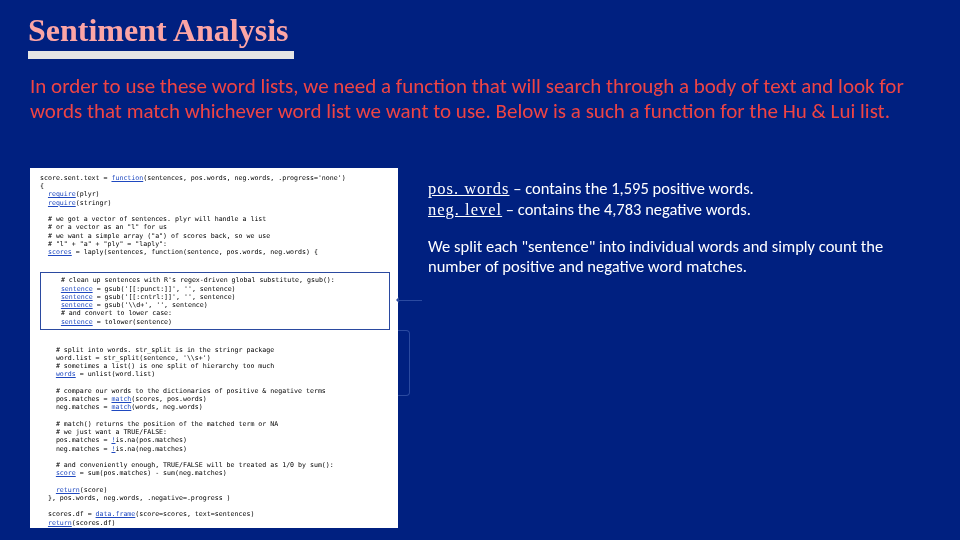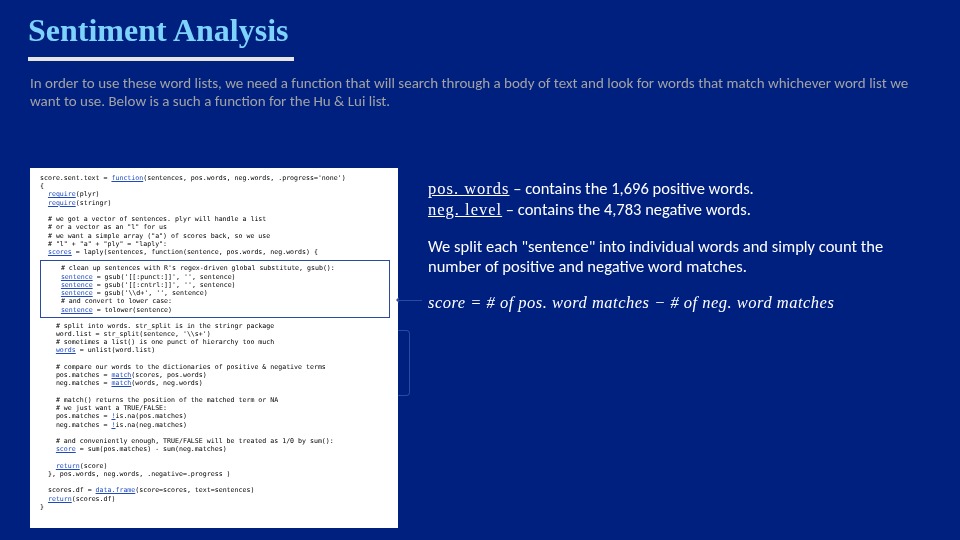--- a/index.html
+++ b/index.html
@@ -9,50 +9,50 @@
     font-family: Calibri, "Segoe UI", Arial, sans-serif;
     color: #fff;
     position: relative;
   }
   .title {
     position: absolute;
     left: 28px; top: 12px;
     font-family: "Palatino Linotype", Palatino, Georgia, serif;
     font-weight: 700;
     font-size: 32px;
-    color: #7dd3fc;
-    border-bottom: 4px solid #e5e5e5;
-    padding-bottom: 8px;
+    color: #fca5a5;
+    border-bottom: 8px solid #e5e5e5;
+    padding-bottom: 2px;
     padding-right: 6px;
   }
   .intro {
     position: absolute;
     left: 30px; top: 74px; right: 30px;
-    font-size: 15px;
+    font-size: 21px;
     line-height: 1.2;
-    color: #a3a3a3;
+    color: #ef4444;
   }
   .code-panel {
     position: absolute;
     left: 30px; top: 168px;
     width: 368px; height: 360px;
     background: #fff;
     color: #000;
     font-family: "Courier New", monospace;
     font-size: 6.6px;
     line-height: 1.25;
     padding: 6px 8px 6px 10px;
     overflow: hidden;
   }
   .code-panel pre { white-space: pre-wrap; word-break: break-word; }
   .code-panel .u { text-decoration: underline; text-decoration-color: #1f49c0; color: #1f49c0; }
   .code-box {
     border: 1px solid #2b4aa0;
     padding: 3px 4px;
-    margin: 4px 0;
+    margin: 16px 0;
   }
   .right {
     position: absolute;
     left: 428px; top: 178px; right: 24px;
     font-size: 16.5px;
     color: #fff;
     line-height: 1.22;
   }
   .right .mono { font-family: "Cambria Math", Georgia, serif; letter-spacing: 1px; text-decoration: underline; }
   .right .blk { margin-bottom: 16px; }
@@ -101,21 +101,21 @@
 <div class="code-box">
 <pre><span>    # clean up sentences with R's regex-driven global substitute, gsub():</span>
 <span>    </span><span class="u">sentence</span><span> = gsub('[[:punct:]]', '', sentence)</span>
 <span>    </span><span class="u">sentence</span><span> = gsub('[[:cntrl:]]', '', sentence)</span>
 <span>    </span><span class="u">sentence</span><span> = gsub('\\d+', '', sentence)</span>
 <span>    # and convert to lower case:</span>
 <span>    </span><span class="u">sentence</span><span> = tolower(sentence)</span></pre>
 </div>
 <pre><span>    # split into words. str_split is in the stringr package</span>
 <span>    word.list = str_split(sentence, '\\s+')</span>
-<span>    # sometimes a list() is one punct of hierarchy too much</span>
+<span>    # sometimes a list() is one split of hierarchy too much</span>
 <span>    </span><span class="u">words</span><span> = unlist(word.list)</span>
 <span> </span>
 <span>    # compare our words to the dictionaries of positive &amp; negative terms</span>
 <span>    pos.matches = </span><span class="u">match</span><span>(scores, pos.words)</span>
 <span>    neg.matches = </span><span class="u">match</span><span>(words, neg.words)</span>
 <span> </span>
 <span>    # match() returns the position of the matched term or NA</span>
 <span>    # we just want a TRUE/FALSE:</span>
 <span>    pos.matches = </span><span class="u">!</span><span>is.na(pos.matches)</span>
 <span>    neg.matches = </span><span class="u">!</span><span>is.na(neg.matches)</span>
@@ -129,18 +129,17 @@
 <span>  scores.df = </span><span class="u">data.frame</span><span>(score=scores, text=sentences)</span>
 <span>  </span><span class="u">return</span><span>(scores.df)</span>
 <span>}</span></pre>
 </div>
 
 <div class="arrow a1"></div>
 <div class="bracket"></div>
 
 <div class="right">
   <div class="blk">
-    <span class="mono">pos. words</span><span> – contains the 1,696 positive words.</span><br>
+    <span class="mono">pos. words</span><span> – contains the 1,595 positive words.</span><br>
     <span class="mono">neg. level</span><span> – contains the 4,783 negative words.</span>
   </div>
   <div class="blk">We split each "sentence" into individual words and simply count the number of positive and negative word matches.</div>
-  <div class="blk formula">score  =  # of pos. word matches  −  # of neg. word matches</div>
 </div>
 
 </body></html>

